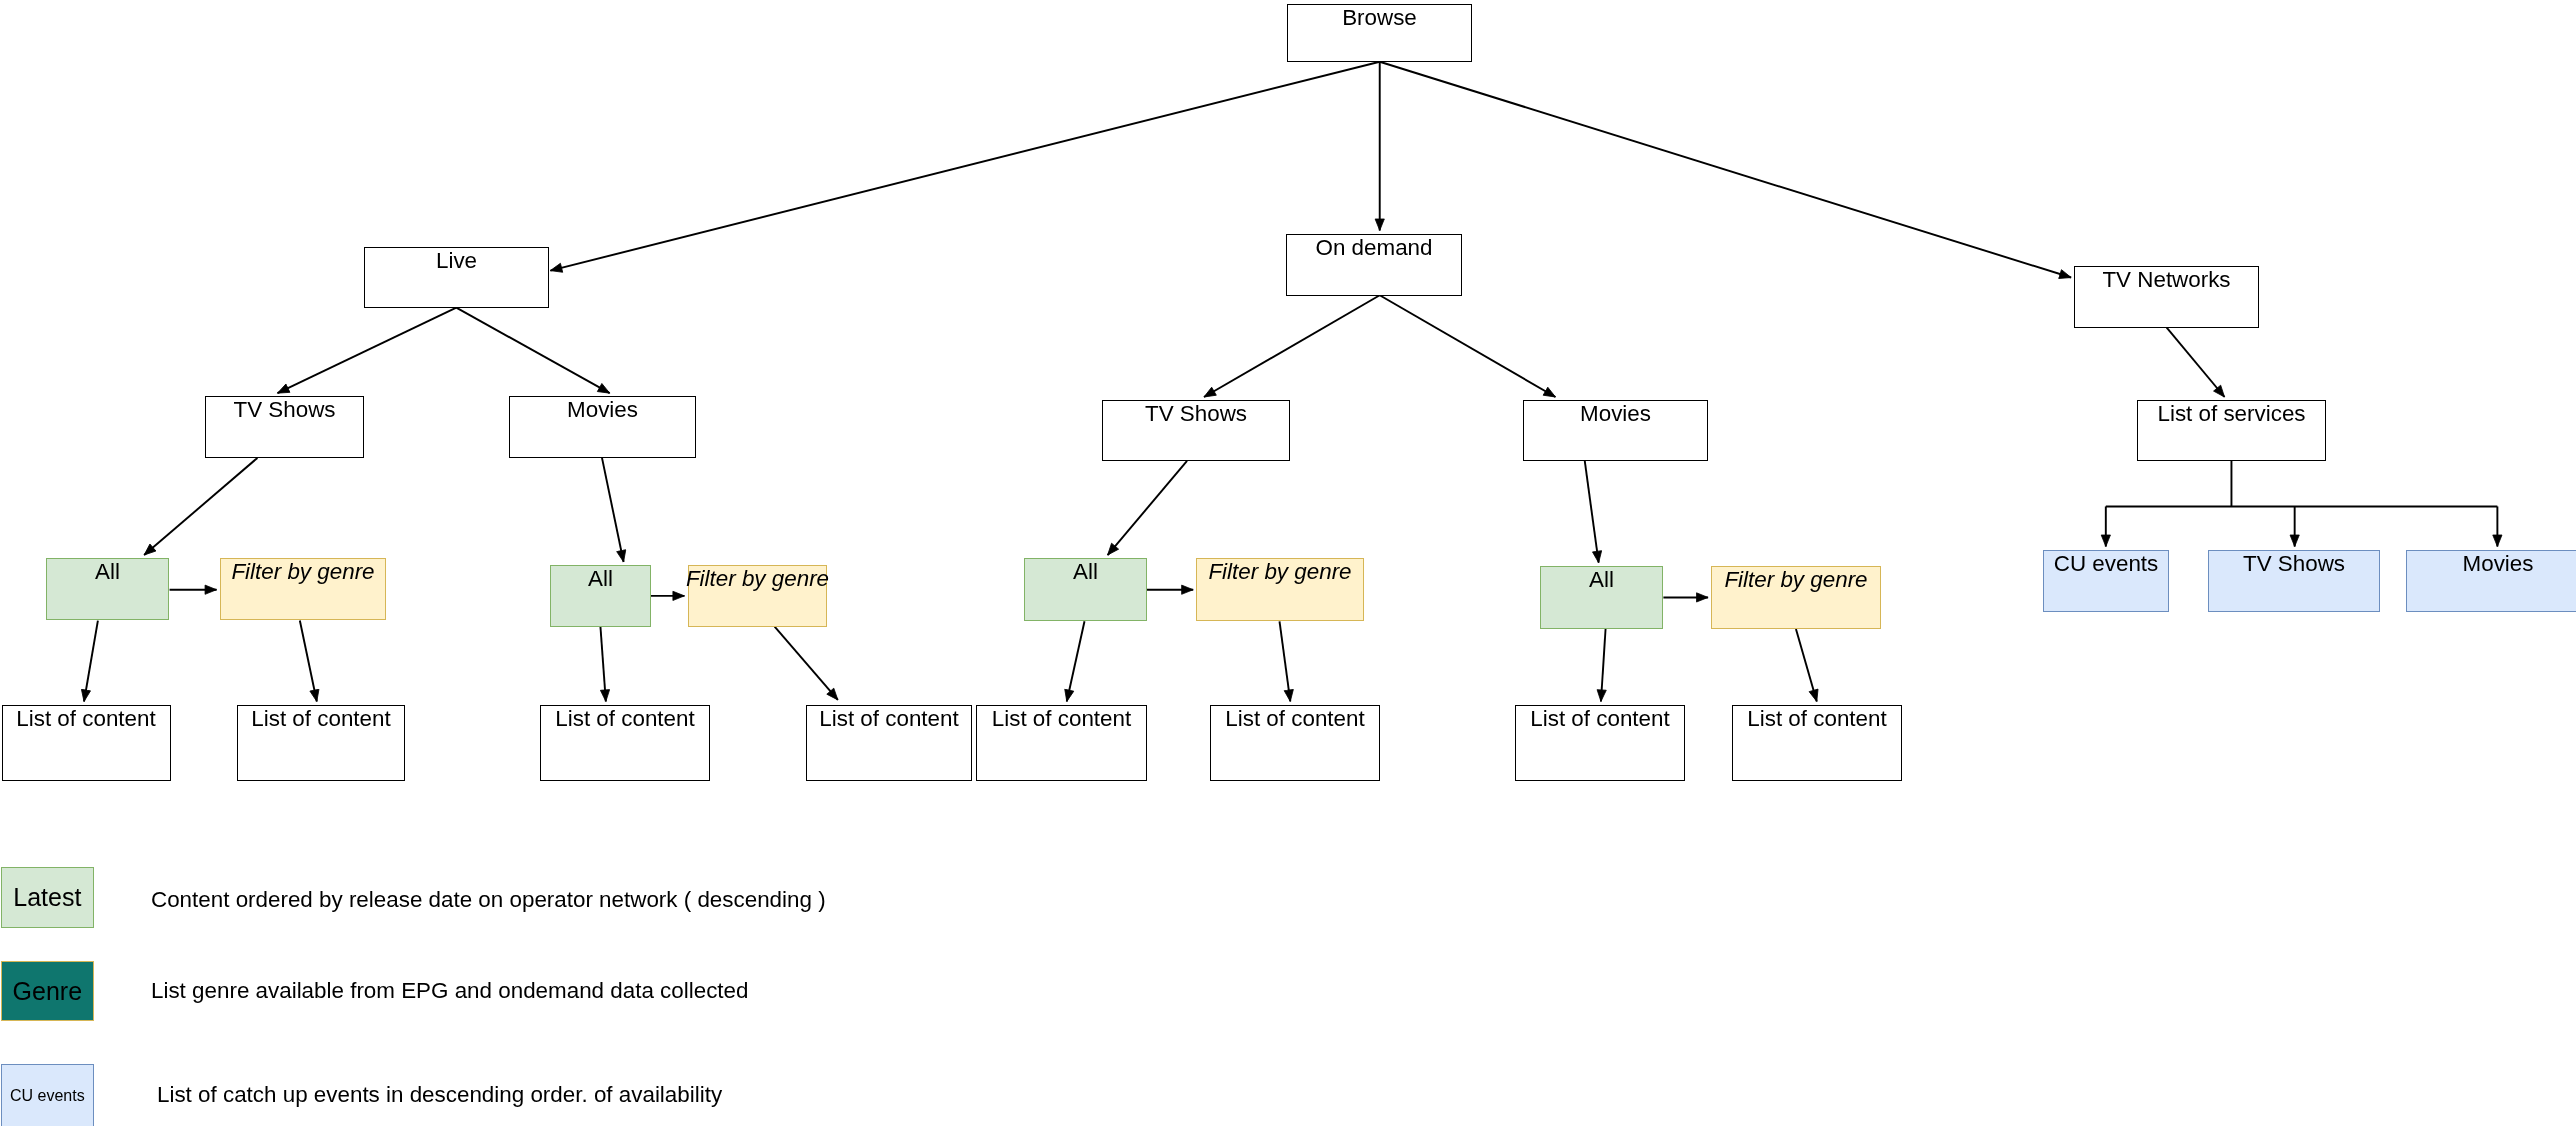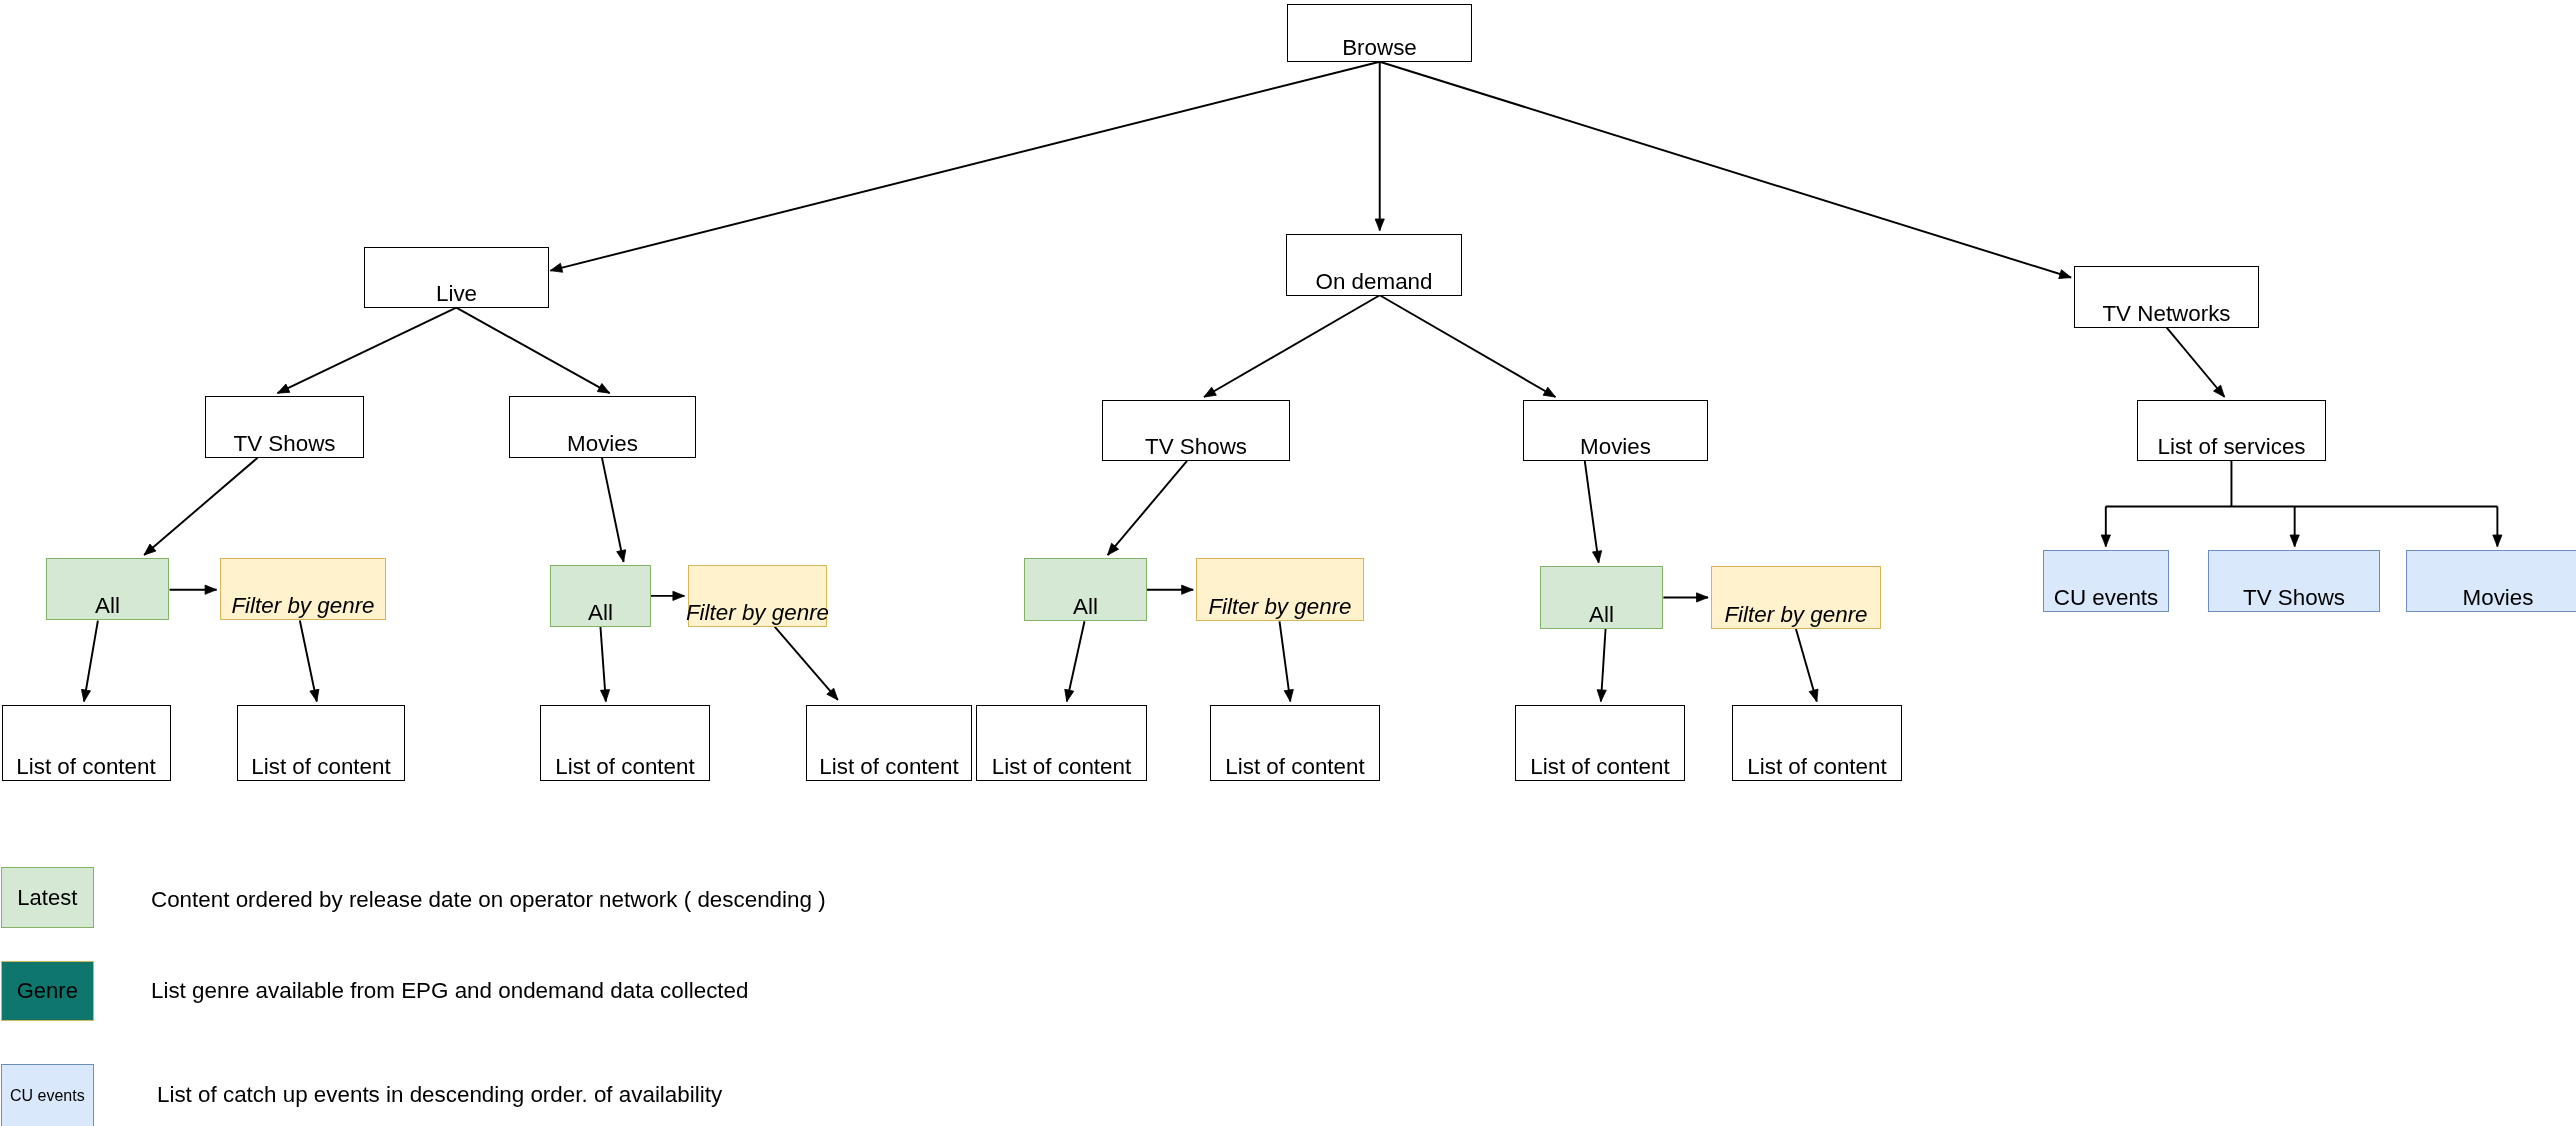--- a/index.html
+++ b/index.html
@@ -19,39 +19,39 @@
     position: absolute;
     left: 0; top: 0;
     width: 2576px;
     height: 1127px;
     pointer-events: none;
   }
   .node {
     position: absolute;
     box-sizing: border-box;
     display: flex;
-    align-items: flex-end;
+    align-items: flex-start;
     justify-content: center;
     font-size: 22.4px;
     color: #000000;
     white-space: nowrap;
     text-align: center;
   }
   .node.plain  { background: #ffffff; border: 1.9px solid #000000; }
   .node.green  { background: #d5e8d4; border: 1.5px solid #82b366; }
   .node.yellow { background: #fff2cc; border: 1.5px solid #d6b656; font-style: italic; }
   .node.blue   { background: #dae8fc; border: 1.5px solid #6c8ebf; }
 
   .legend-swatch {
     position: absolute;
     box-sizing: border-box;
     display: flex;
     align-items: center;
     justify-content: center;
-    font-size: 22px;
+    font-size: 25px;
     color: #000000;
     white-space: nowrap;
   }
   .legend-swatch.green  { background: #d5e8d4; border: 1.5px solid #82b366; }
   .legend-swatch.yellow { background: #0f766e; border: 1.5px solid #d6b656; }
   .legend-swatch.blue   { background: #dae8fc; border: 1.5px solid #6c8ebf; }
   .legend-swatch.small-text { font-size: 16px; }
 
   .legend-text {
     position: absolute;

